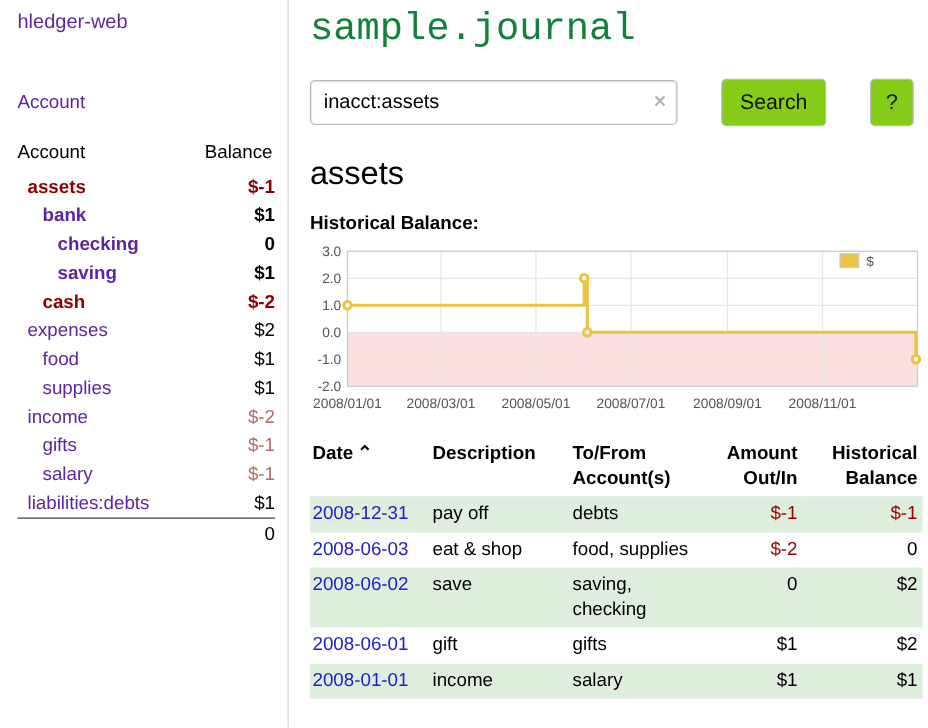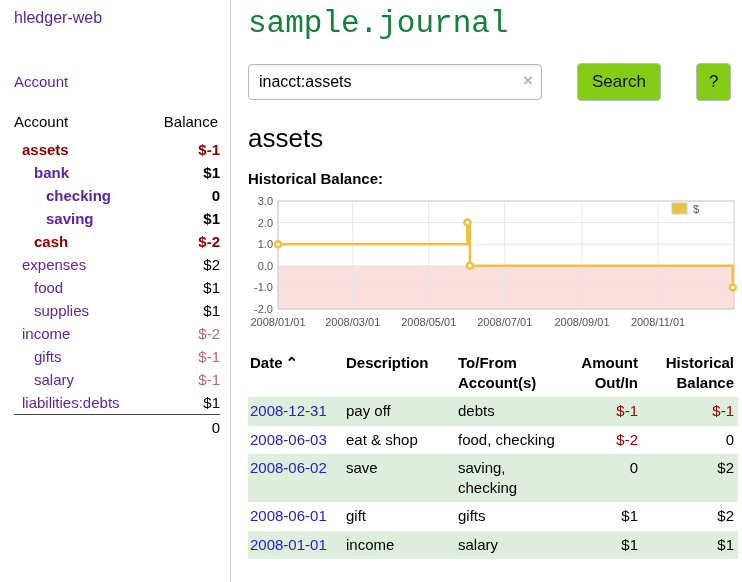--- a/index.html
+++ b/index.html
@@ -208,21 +208,21 @@
           <tr class="odd">
             <td class="date"><a>2008-12-31</a></td>
             <td class="desc">pay off</td>
             <td class="accts">debts</td>
             <td class="amt neg">$-1</td>
             <td class="amt neg">$-1</td>
           </tr>
           <tr class="even">
             <td class="date"><a>2008-06-03</a></td>
             <td class="desc">eat &amp; shop</td>
-            <td class="accts">food, checking</td>
+            <td class="accts">food, supplies</td>
             <td class="amt neg">$-2</td>
             <td class="amt">0</td>
           </tr>
           <tr class="odd">
             <td class="date"><a>2008-06-02</a></td>
             <td class="desc">save</td>
             <td class="accts">saving, checking</td>
             <td class="amt">0</td>
             <td class="amt">$2</td>
           </tr>

